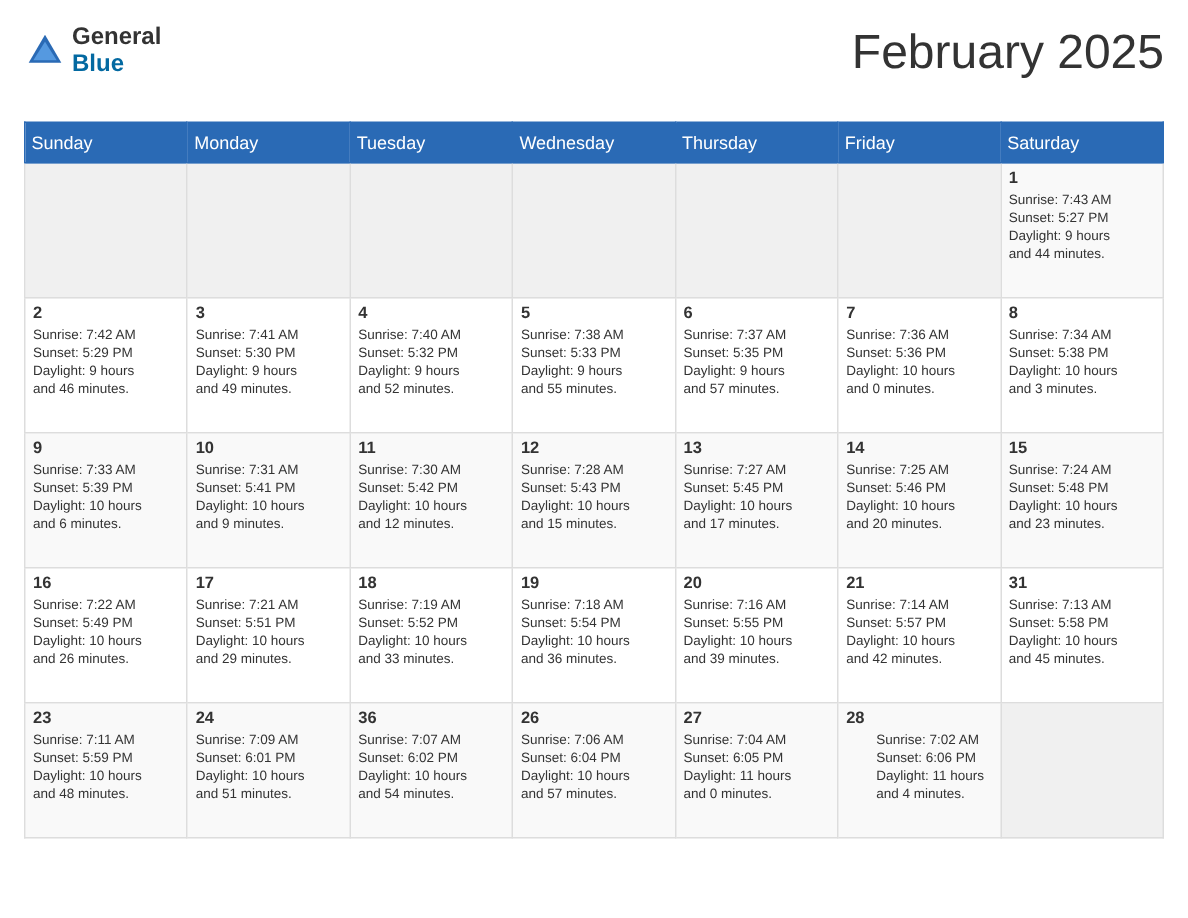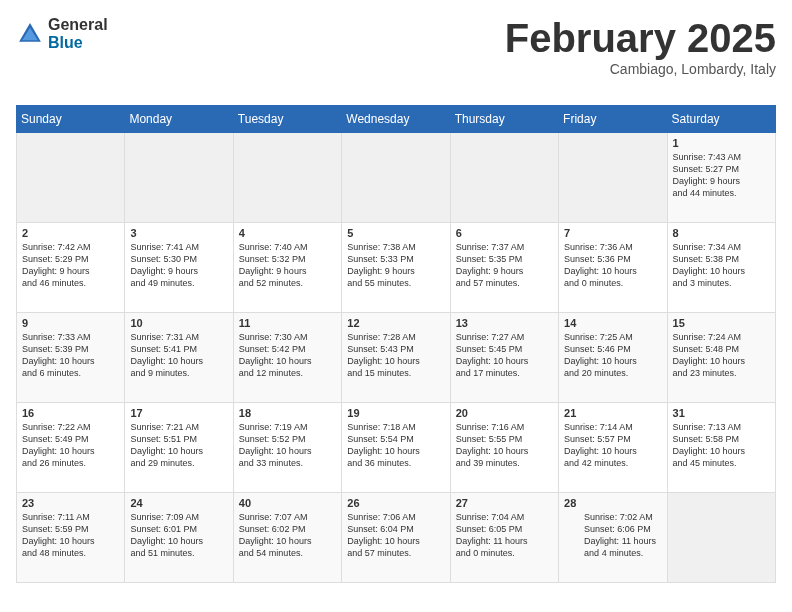--- a/index.html
+++ b/index.html
@@ -22,22 +22,22 @@
       gap: 4px;
     }
     .logo-icon {
       width: 28px;
       height: 28px;
     }
     .title-block {
       text-align: right;
     }
     .month-year {
-      font-size: 40px;
-      font-weight: bold;
+      font-size: 32px;
+      font-weight: normal;
       color: #333;
     }
     .location {
       font-size: 14px;
       color: #555;
     }
     .calendar {
       width: 100%;
       border-collapse: collapse;
       border: 1px solid #ccc;
@@ -95,21 +95,20 @@
       <div style="font-size:16px;font-weight:bold;line-height:1.1;">
         <span style="color:#333;">General</span>
       </div>
       <div style="font-size:16px;font-weight:bold;line-height:1.1;">
         <span style="color:#0369a1;">Blue</span>
       </div>
     </div>
   </div>
   <div class="title-block">
     <div class="month-year">February 2025</div>
-    <div class="location">Cambiago, Lombardy, Italy</div>
   </div>
 </div>
 
 <table class="calendar">
   <thead>
     <tr>
     <th>Sunday</th>
         <th>Monday</th>
         <th>Tuesday</th>
         <th>Wednesday</th>
@@ -296,21 +295,21 @@
 and 48 minutes.</div>
         </td>
         <td>
           <span class="day-num">24</span>
           <div class="day-info" style="white-space: pre-line;">Sunrise: 7:09 AM
 Sunset: 6:01 PM
 Daylight: 10 hours
 and 51 minutes.</div>
         </td>
         <td>
-          <span class="day-num">40</span>
+          <span class="day-num">36</span>
           <div class="day-info" style="white-space: pre-line;">Sunrise: 7:07 AM
 Sunset: 6:02 PM
 Daylight: 10 hours
 and 54 minutes.</div>
         </td>
         <td>
           <span class="day-num">26</span>
           <div class="day-info" style="white-space: pre-line;">Sunrise: 7:06 AM
 Sunset: 6:04 PM
 Daylight: 10 hours

